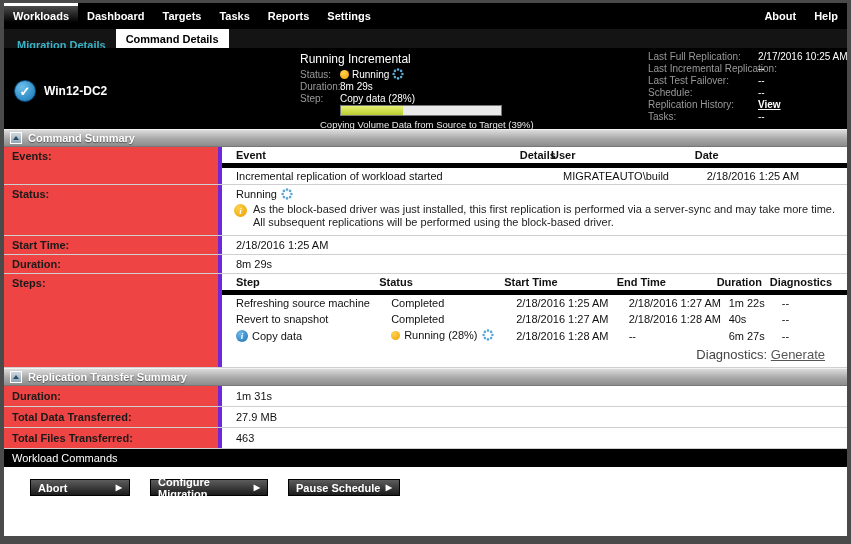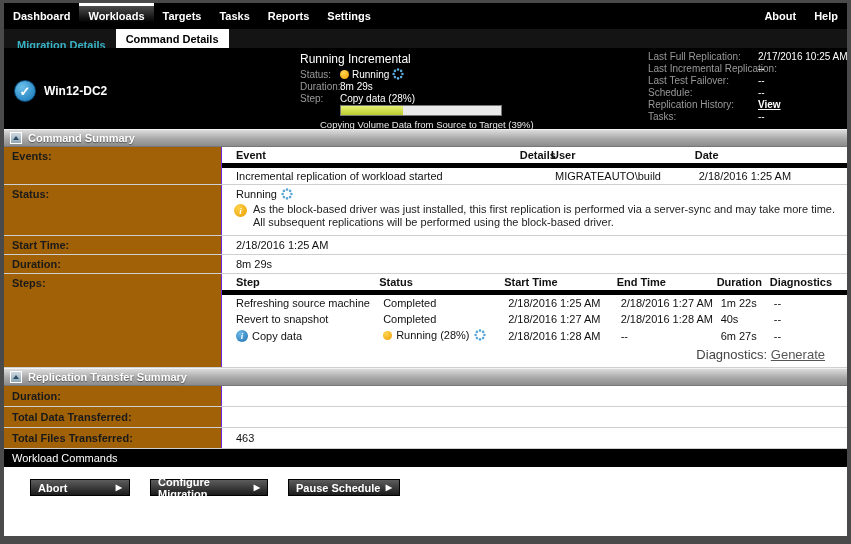--- a/index.html
+++ b/index.html
@@ -48,27 +48,27 @@
   
   .secbar { height:18px; background:linear-gradient(#dcdcdc,#a8a8a8 55%,#8c8c8c); display:flex; align-items:center; gap:6px;
     padding:0 6px; border-top:1px solid #f2f2f2; border-bottom:1px solid #777; flex:0 0 auto; }
   .secbar-title { color:#fff; font-weight:bold; font-size:11px; text-shadow:0 1px 1px rgba(60,60,60,.8); }
   .collapse-icon { width:12px; height:12px; border:1px solid #fff; background:linear-gradient(#cfd9df,#8fa6b4);
     display:inline-flex; align-items:center; justify-content:center; cursor:pointer; }
   .collapse-arrow { width:0; height:0; border-left:3px solid transparent; border-right:3px solid transparent; border-bottom:4px solid #2b4a63; }
 
   
   .grid-row { display:flex; border-bottom:1px solid #cfcfcf; flex:0 0 auto; }
-  .row-label { width:218px; flex:0 0 218px; background:#a16207; border-right:1px solid #6d28d9;
+  .row-label { width:218px; flex:0 0 218px; background:#ef4444; border-right:4px solid #6d28d9;
     font-size:11px; font-weight:bold; color:#1a1a1a; padding:3px 0 3px 8px; }
   .row-content { flex:1; background:#fff; min-width:0; }
 
   table { border-collapse:collapse; width:100%; table-layout:fixed; font-size:11px; color:#111; }
   th { text-align:left; font-weight:bold; border-bottom:5px solid #000000; padding:2px 4px; white-space:nowrap; overflow:visible; }
-  td { padding:2px 8px; white-space:nowrap; overflow:visible; }
+  td { padding:2px 16px; white-space:nowrap; overflow:visible; }
   th:first-child, td:first-child { padding-left:14px; }
   .cell-flex { display:inline-flex; align-items:center; gap:4px; }
 
   .status-line { display:flex; align-items:center; gap:4px; font-size:11px; color:#111; padding:3px 4px 1px 14px; }
   .note { display:flex; align-items:flex-start; gap:6px; padding:2px 10px 6px 12px; font-size:11px; color:#222; }
   .note-text { max-width:600px; line-height:13px; }
   .icon-info { width:12px; height:12px; flex:0 0 12px; border-radius:50%;
     background:radial-gradient(circle at 35% 30%, #6db7e8, #1c6faf); color:#fff; font-size:9px; font-weight:bold; font-style:italic;
     font-family:"Liberation Serif", serif; display:inline-flex; align-items:center; justify-content:center; }
   .icon-note { width:13px; height:13px; flex:0 0 13px; border-radius:50%; margin-top:1px;
@@ -90,22 +90,22 @@
   .btn-configure { width:118px; }
   .btn-pause { width:112px; }
   .btn .arrow { font-size:8px; line-height:8px; }
 </style>
 </head>
 <body>
 
 <div class="app">
 
   <nav class="topnav">
+    <div class="nav-item active">Workloads</div>
     <div class="nav-item">Dashboard</div>
-    <div class="nav-item active">Workloads</div>
     <div class="nav-item">Targets</div>
     <div class="nav-item">Tasks</div>
     <div class="nav-item">Reports</div>
     <div class="nav-item">Settings</div>
     <div class="nav-spacer"></div>
     <div class="nav-item">About</div>
     <div class="nav-item">Help</div>
   </nav>
 
   <div class="tabbar">
@@ -338,23 +338,29 @@
 
   <div class="secbar">
     <span class="collapse-icon">
         <span class="collapse-arrow"></span>
       </span>
     <span class="secbar-title">Replication Transfer Summary</span>
   </div>
 
   <div class="grid-row ts-row">
     <div class="row-label">Duration:</div>
+    <div class="row-content">
+        <div class="ts-value">1m 31s</div>
+      </div>
   </div>
   <div class="grid-row ts-row">
     <div class="row-label">Total Data Transferred:</div>
+    <div class="row-content">
+        <div class="ts-value">27.9 MB</div>
+      </div>
   </div>
   <div class="grid-row ts-row">
     <div class="row-label">Total Files Transferred:</div>
     <div class="row-content">
         <div class="ts-value">463</div>
       </div>
   </div>
 
   <div class="wc-bar">Workload Commands</div>
 

